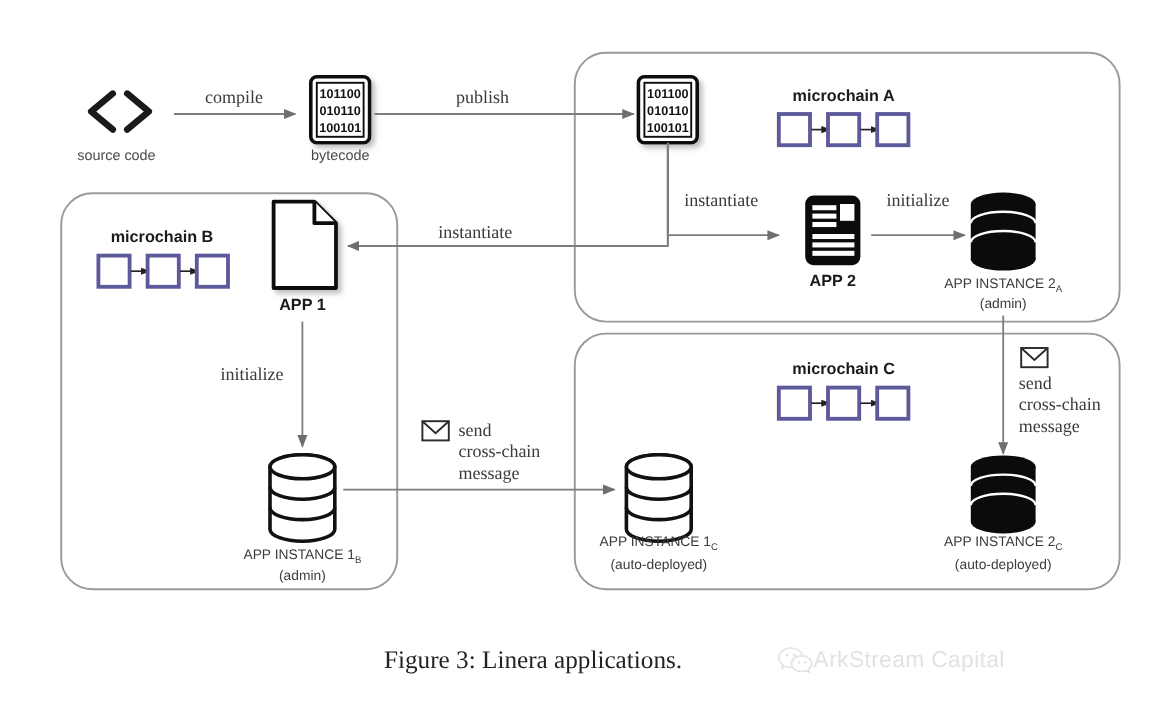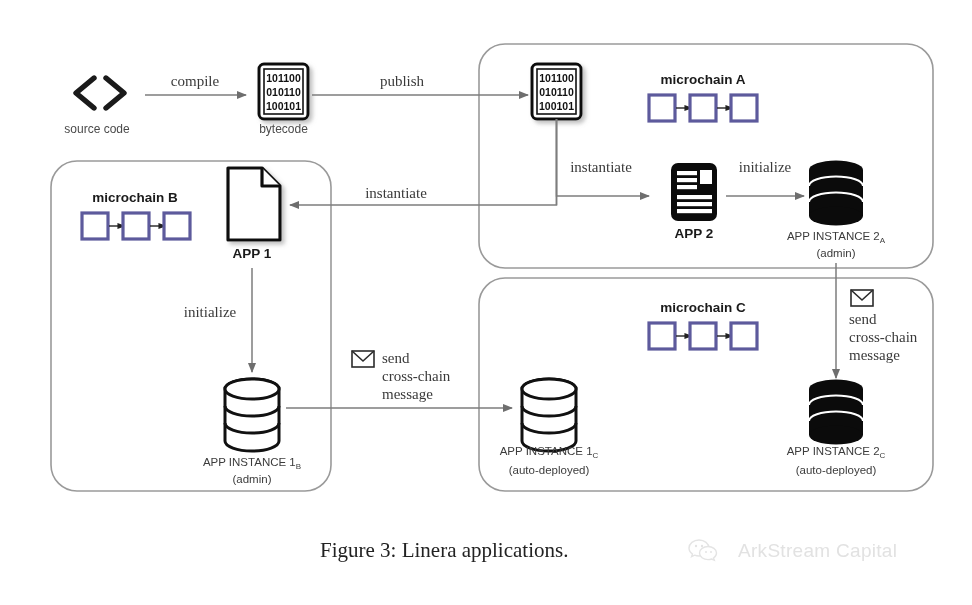--- a/index.html
+++ b/index.html
@@ -12,21 +12,21 @@
   .sans-bold{font-family:"Liberation Sans",sans-serif;font-size:13.5px;font-weight:bold;fill:#1a1a1a;}
   .sans-caps{font-family:"Liberation Sans",sans-serif;font-size:11.5px;fill:#3c3c3c;}
   .sans-sub{font-family:"Liberation Sans",sans-serif;font-size:8px;fill:#3c3c3c;}
   .caption{font-family:"Liberation Serif",serif;font-size:21px;fill:#222;}
 
   .chainbox{fill:#ffffff;stroke:#9a9a9a;stroke-width:1.6;}
   .flowline{stroke:#7d7d7d;stroke-width:1.5;fill:none;}
   .blk-outer{fill:#ffffff;stroke:#5d5a9c;stroke-width:3.2;}
   .blk-arrow{stroke:#222;stroke-width:1.4;fill:none;}
 
-  .wm{position:absolute;left:688px;top:538px;display:flex;align-items:center;gap:20px;
+  .wm{position:absolute;left:648px;top:538px;display:flex;align-items:center;gap:0;
       color:#e2e2e2;font-size:19px;font-family:"Liberation Sans",sans-serif;letter-spacing:.3px;
       user-select:none;}
   .wm svg{display:block;}
 </style>
 </head>
 <body>
 
 <div id="stage">
 
 <svg id="diagram" viewBox="0 0 972 605">

